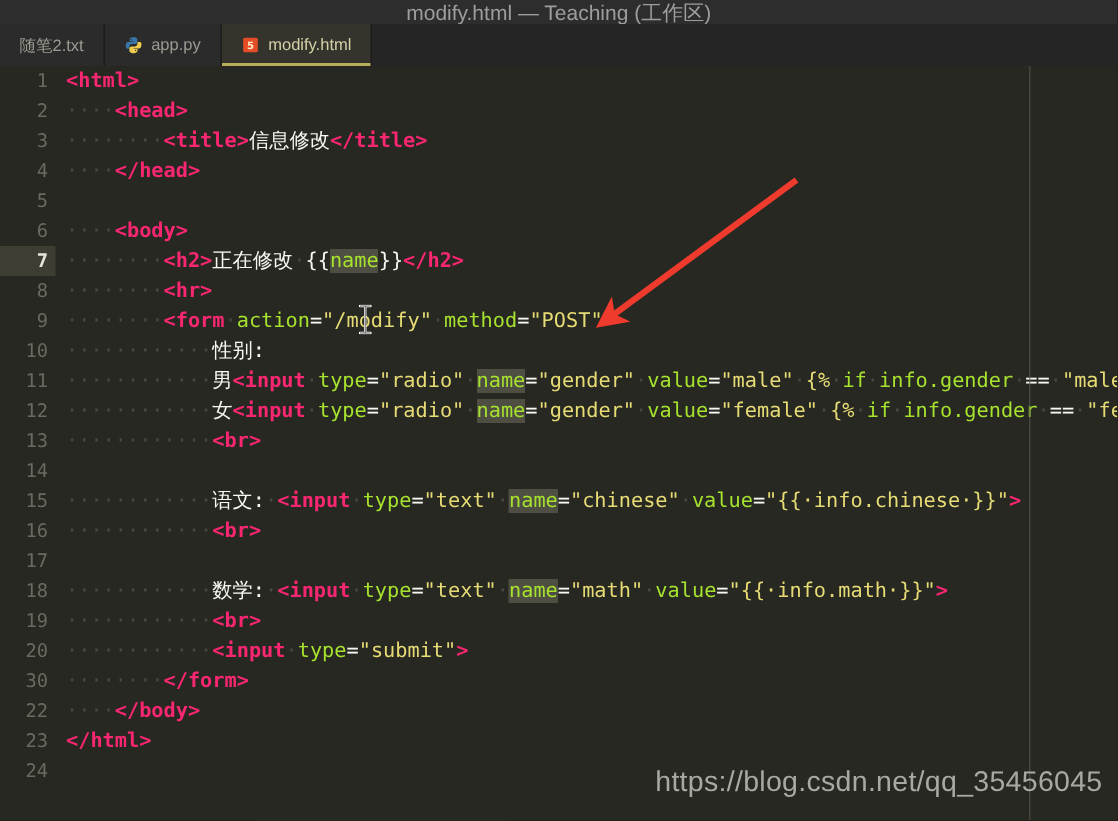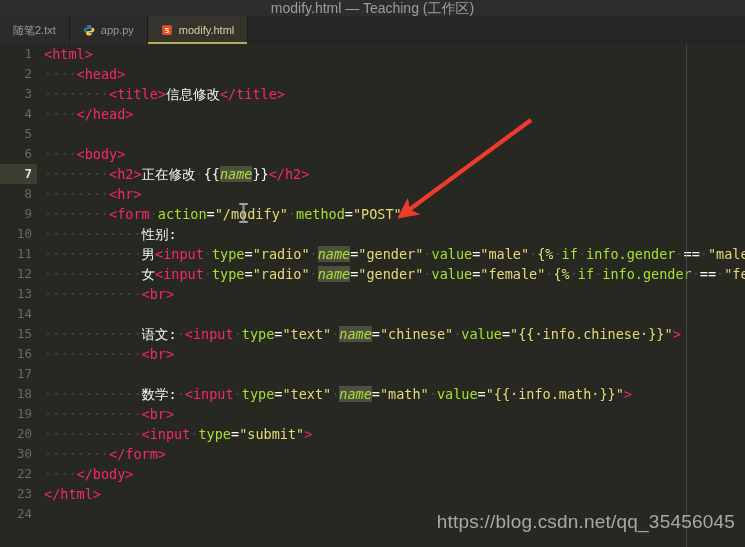--- a/index.html
+++ b/index.html
@@ -121,26 +121,26 @@
     font-weight: bold;
   }
   .row .content {
     position: absolute;
     left: 44px; top: 0;
     height: 20px;
     color: #f8f8f2;
   }
 
   
-  .t-tag   { color: #f92672; }
+  .t-tag   { color: #f92672; font-weight: bold; }
   .t-attr  { color: #a6e22e; }
   .t-str   { color: #e6db74; }
   .t-txt   { color: #f8f8f2; }
   .t-punc  { color: #f8f8f2; }
-  .sel     { background: #4e4e43; color: #a6e22e; font-style: italic; }
+  .sel     { background: #4e4e43; color: #a6e22e; }
 
   
   .ws { color: #49483e; }
 
   
   .ruler {
     position: absolute;
     top: 0;
     left: 686px;
     width: 1px;

